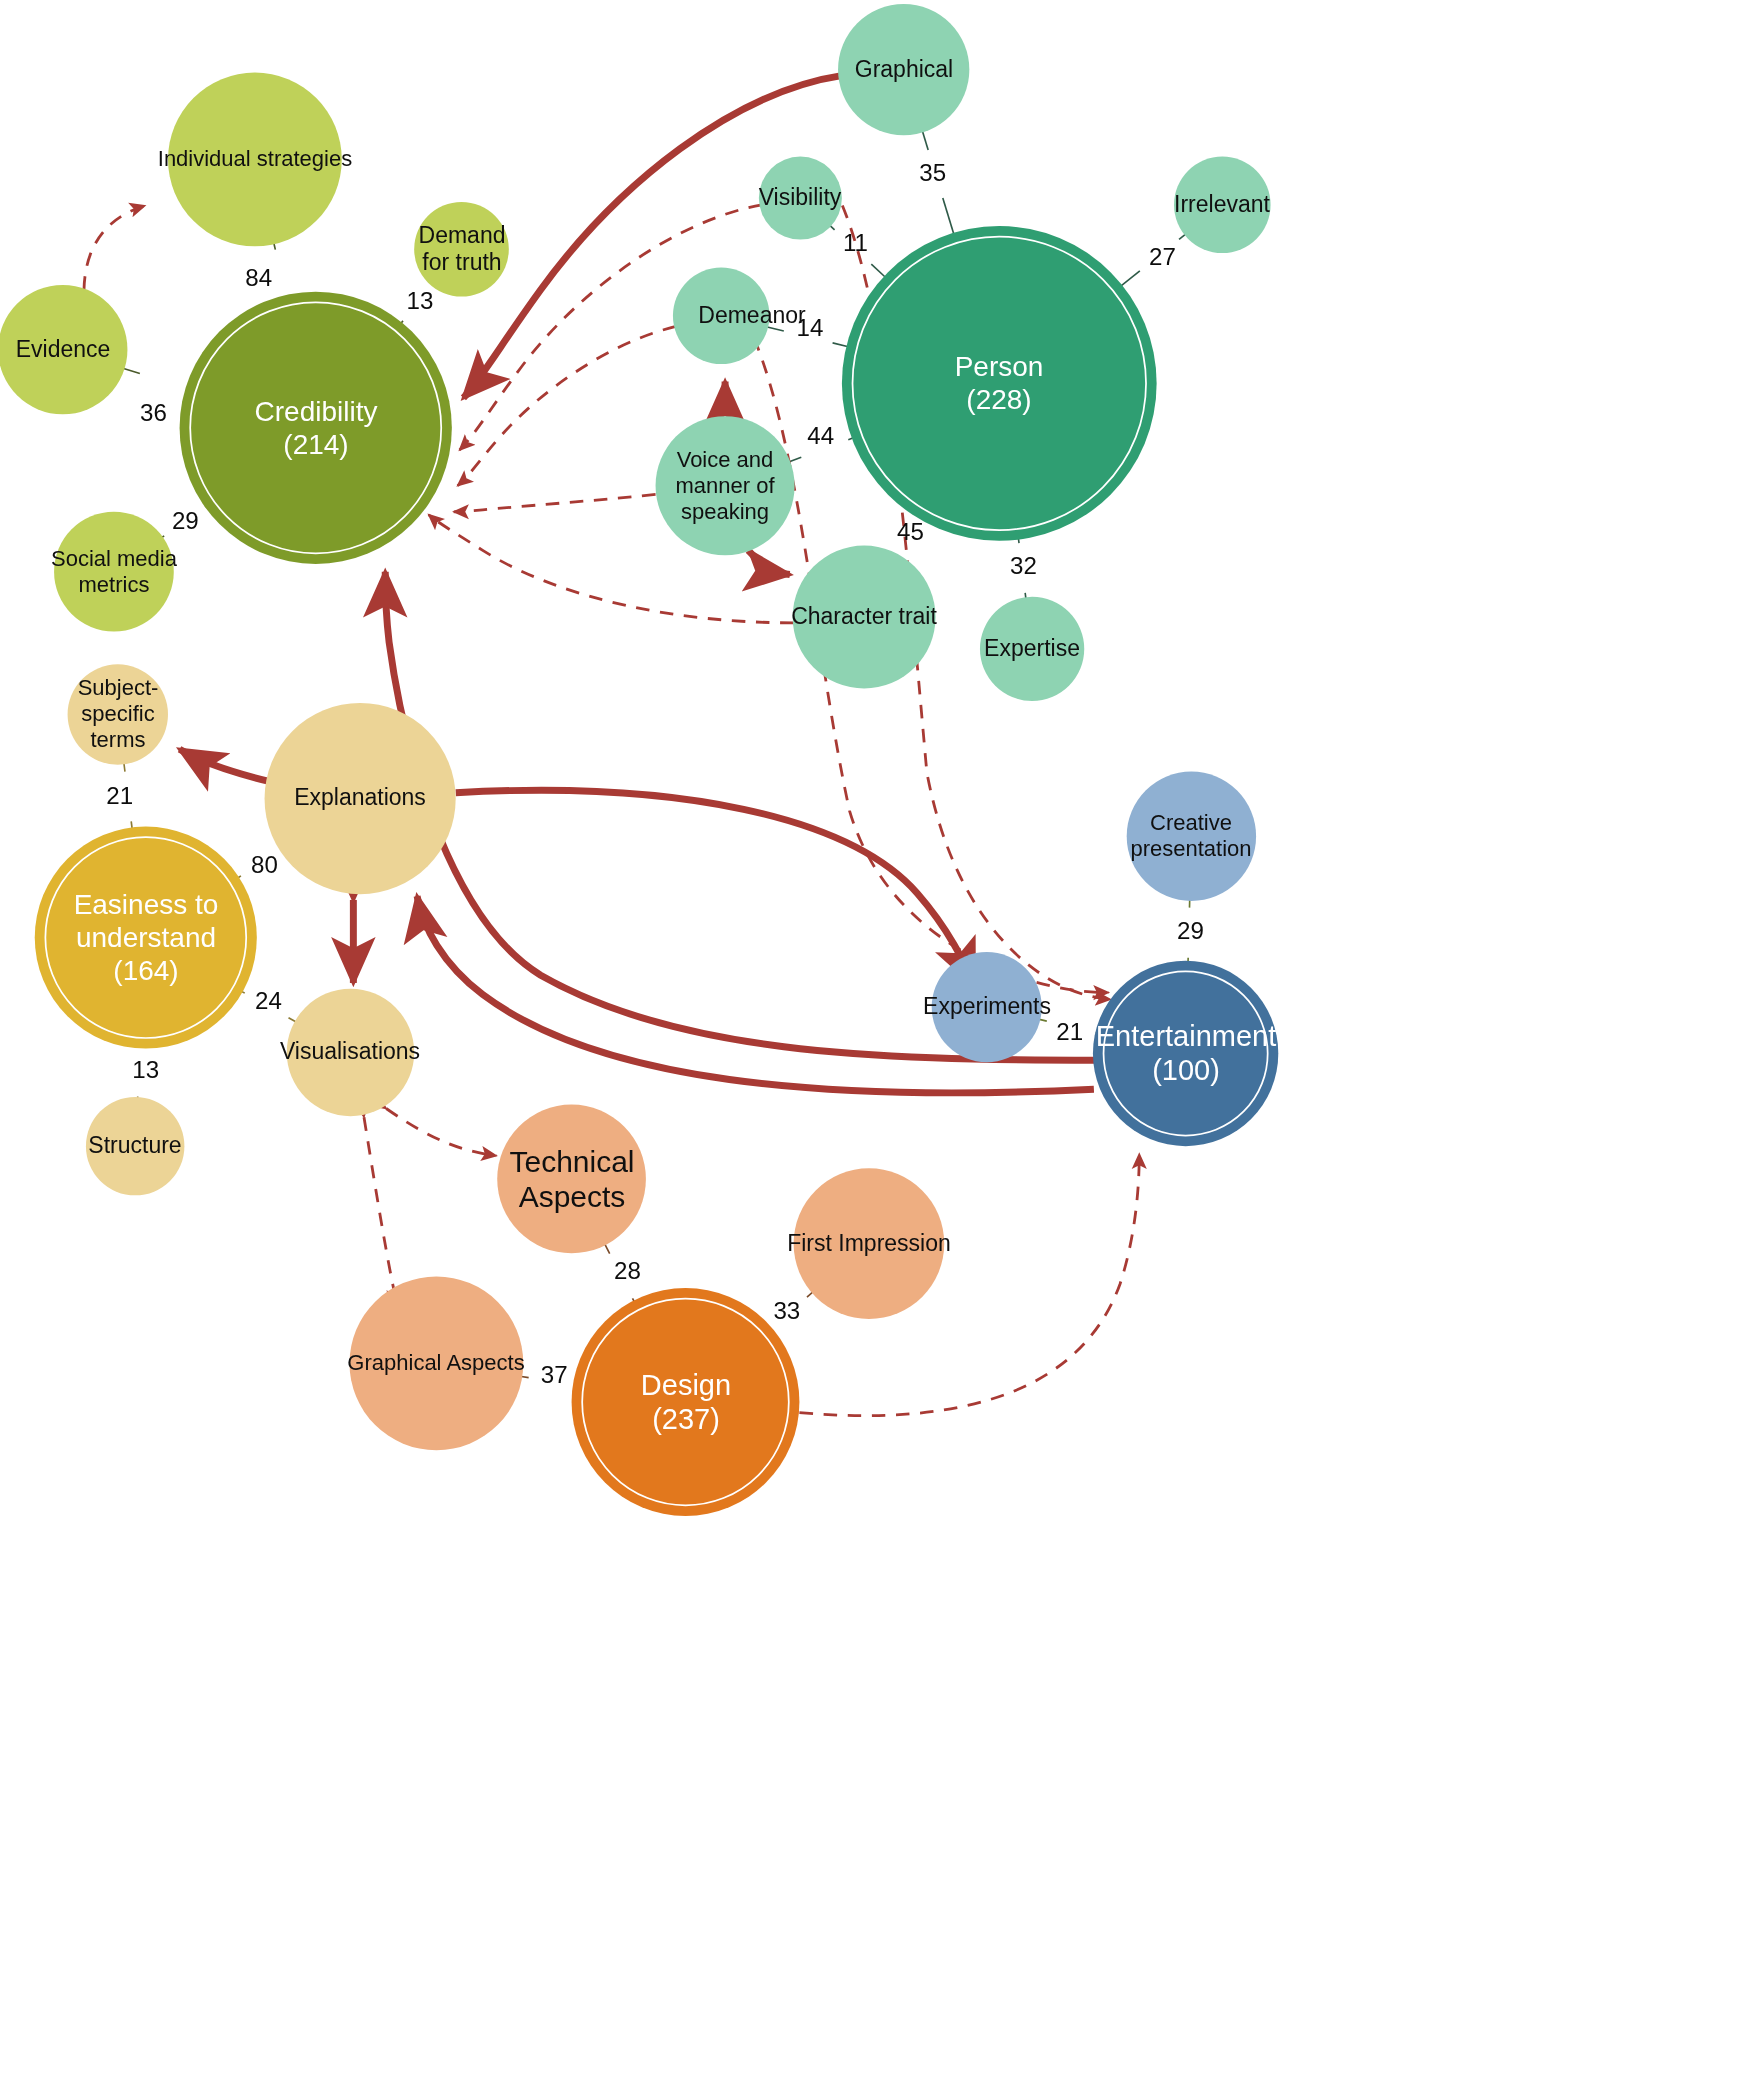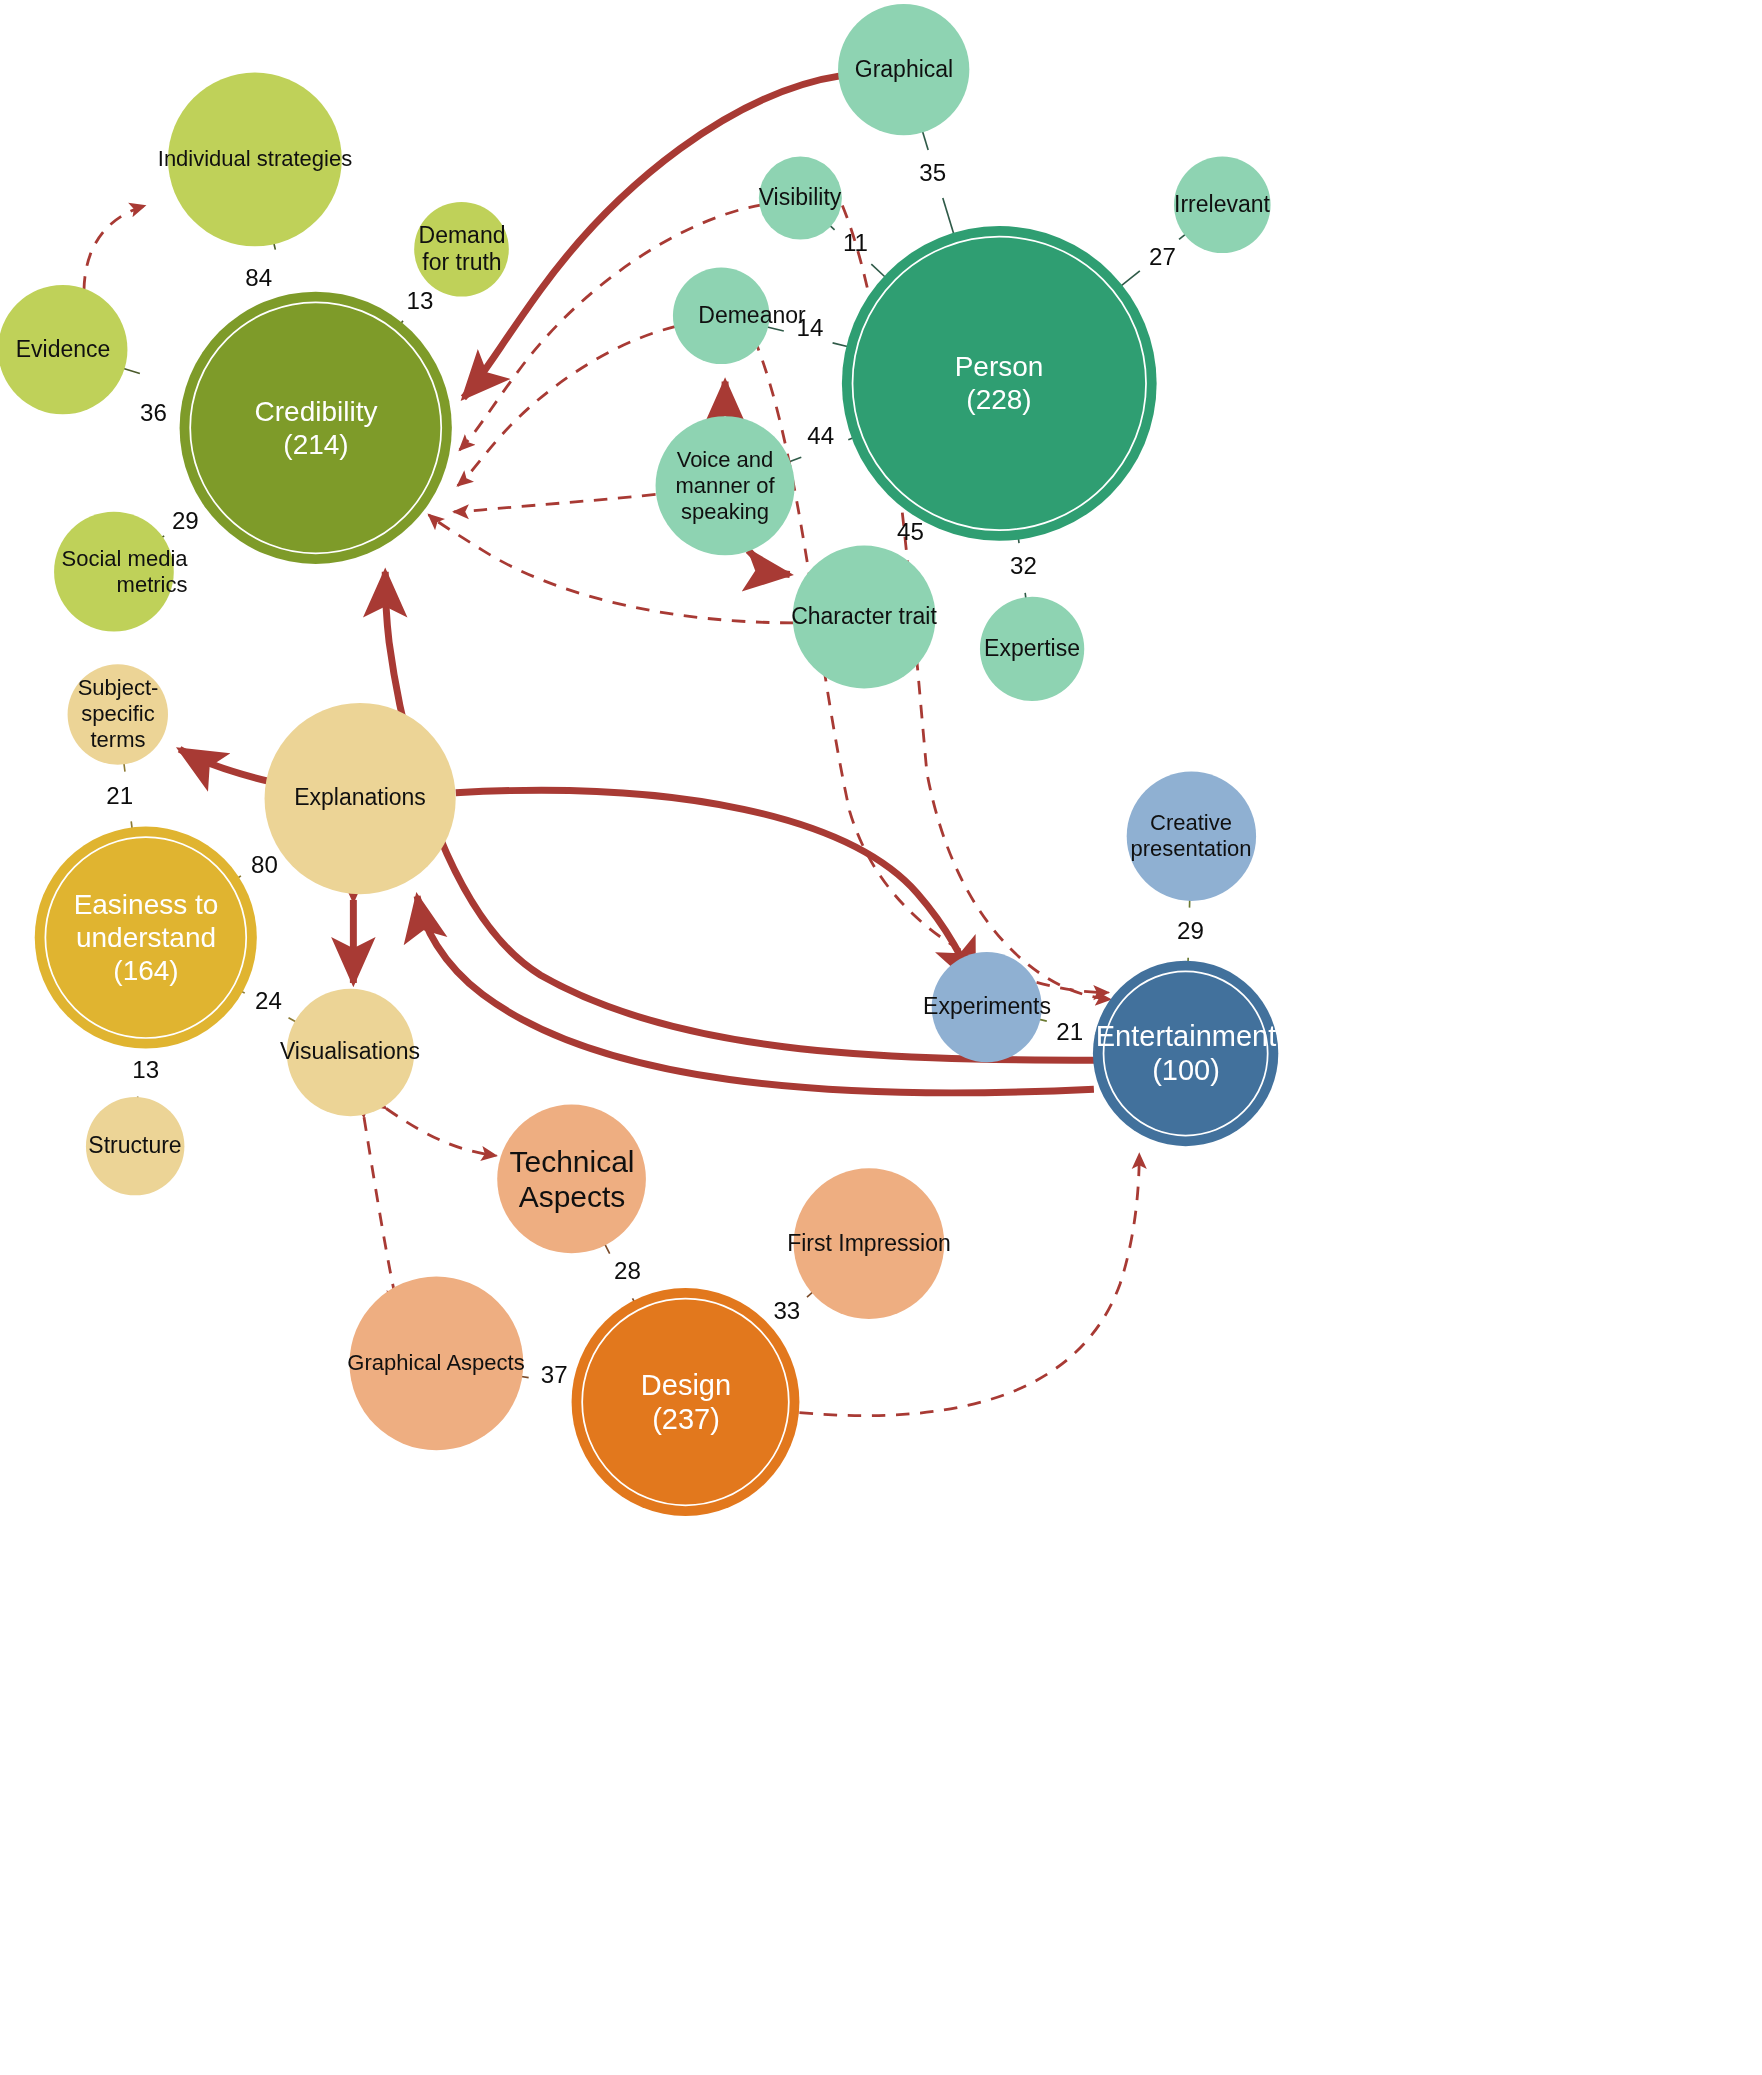--- a/index.html
+++ b/index.html
@@ -145,21 +145,21 @@
       </g>
   </svg>
 
   <div id="labels">
       <div class="nodelabel sub" style="left: 255px; top: 159px; width: 213px; font-size: 22px;">Individual strategies</div>
       <div class="nodelabel sub" style="left: 462px; top: 249px; width: 116px;">Demand
 for truth</div>
       <div class="nodelabel sub" style="left: 63px; top: 350px; width: 158px;">Evidence</div>
       <div class="nodelabel hub" style="left: 316px; top: 428px; width: 334px;">Credibility
 (214)</div>
-      <div class="nodelabel sub" style="left: 114px; top: 572px; width: 147px; font-size: 22px; text-align: right;">Social media
+      <div class="nodelabel sub" style="left: 114px; top: 572px; width: 147px; font-size: 22px;">Social media
 metrics</div>
       <div class="nodelabel sub" style="left: 904px; top: 70px; width: 161px;">Graphical</div>
       <div class="nodelabel sub" style="left: 800px; top: 198px; width: 102px;">Visibility</div>
       <div class="nodelabel sub" style="left: 1222px; top: 205px; width: 118px;">Irrelevant</div>
       <div class="nodelabel hub" style="left: 999px; top: 383px; width: 386px;">Person
 (228)</div>
       <div class="nodelabel sub" style="left: 721px; top: 316px; width: 118px; margin-left: 31px;">Demeanor</div>
       <div class="nodelabel sub" style="left: 725px; top: 486px; width: 170px; font-size: 22px;">Voice and
 manner of
 speaking</div>

